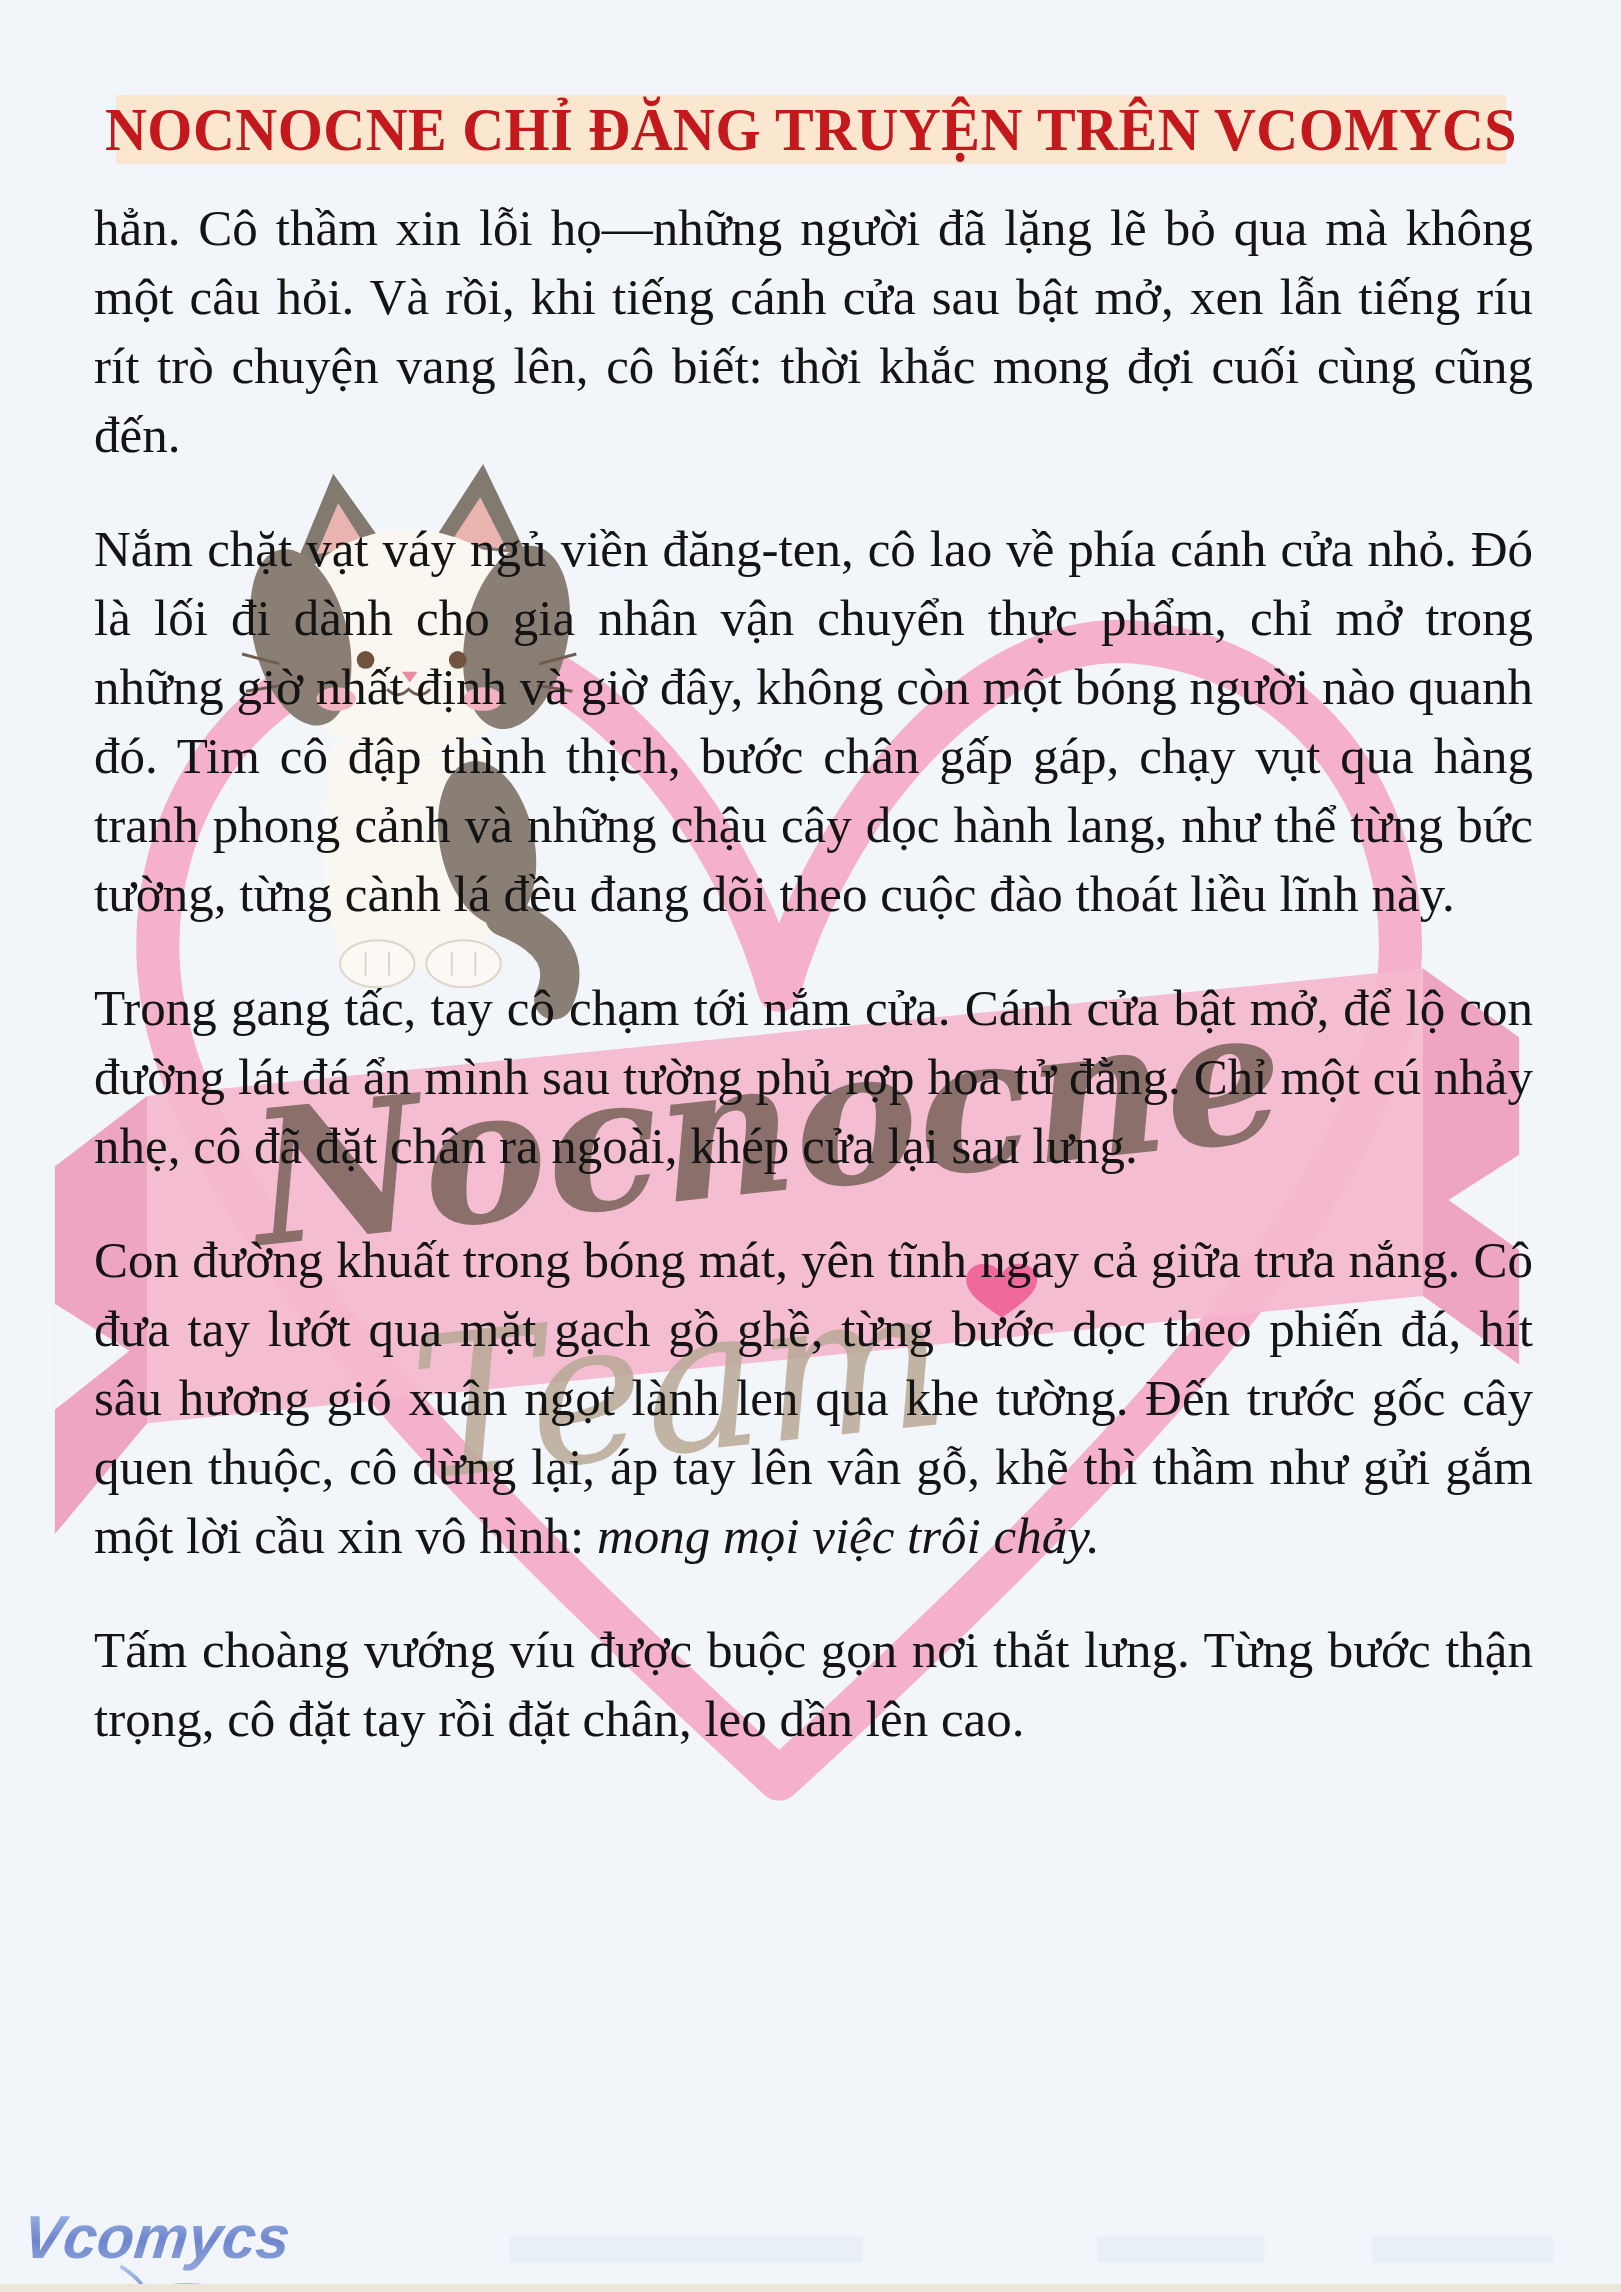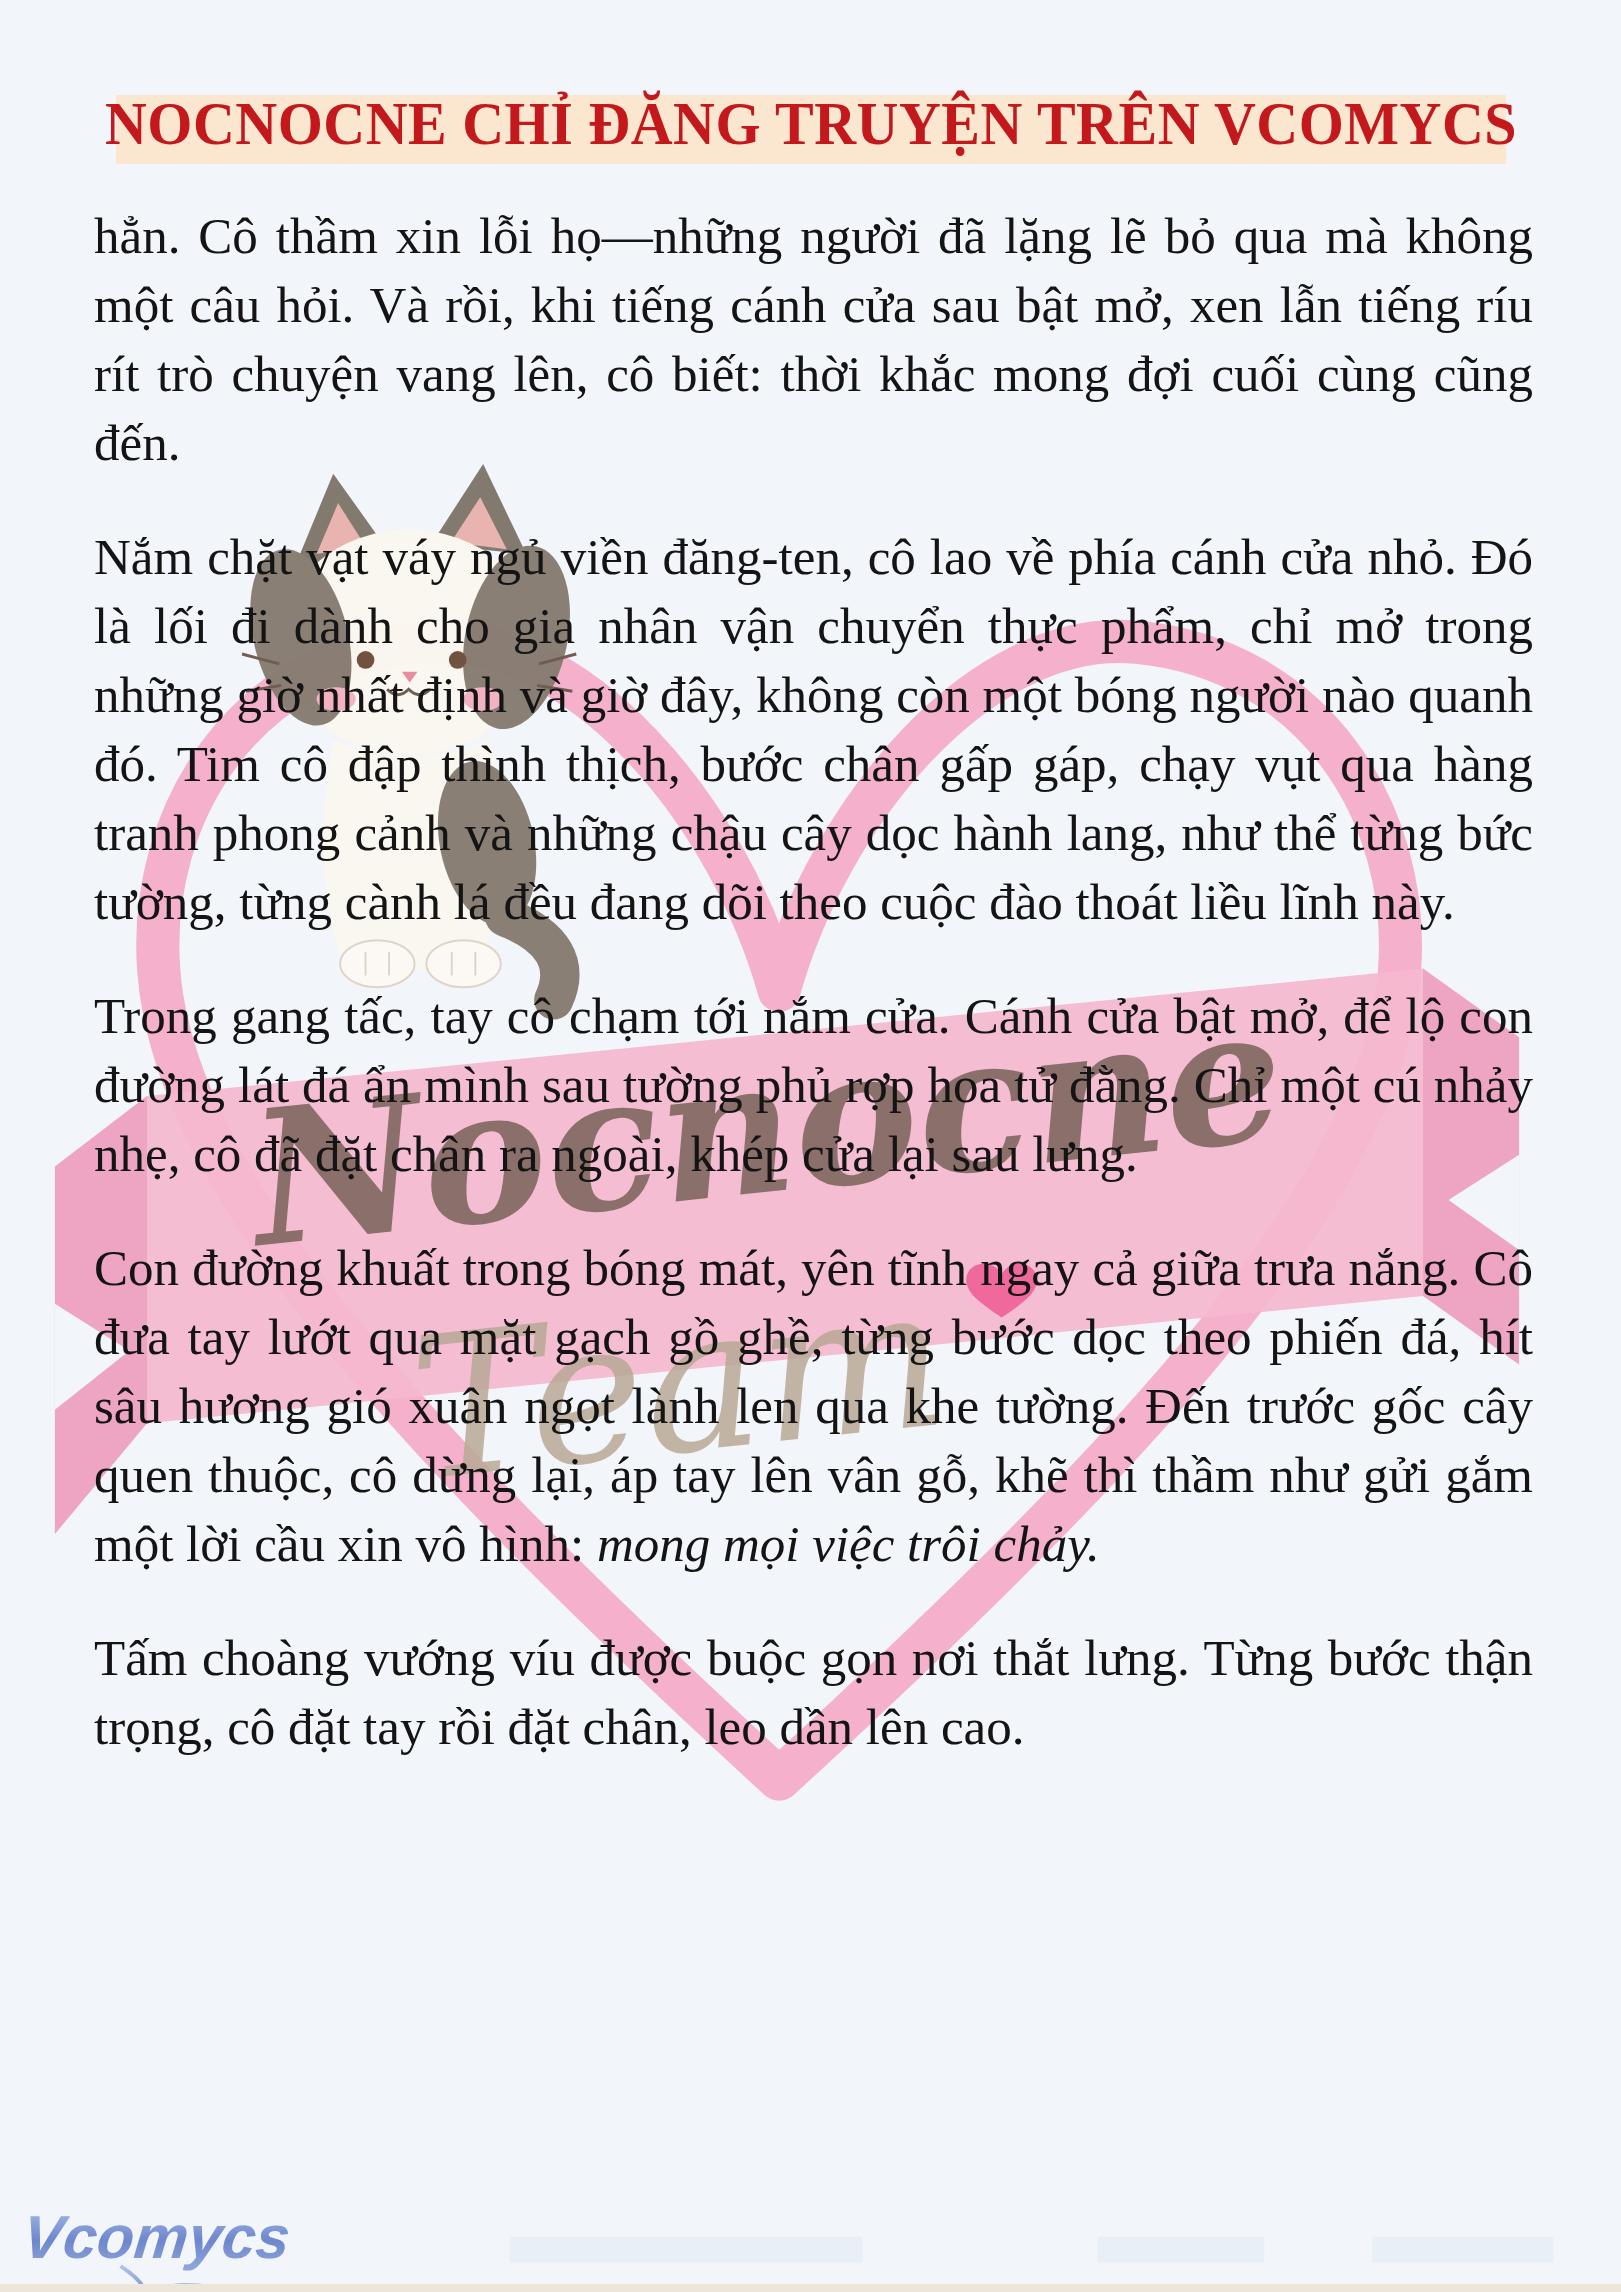--- a/index.html
+++ b/index.html
@@ -8,39 +8,39 @@
     width:1621px;height:2293px;
     margin:0 auto;
     background:#f2f5f9;
     overflow:hidden;
     font-family:"Liberation Serif", serif;
   }
   .watermark-svg{position:absolute;left:0;top:0;z-index:0;}
   .notice-banner{
     position:absolute;left:116px;top:95px;width:1390px;height:69px;
     background:#fbe7cf;
-    display:flex;justify-content:center;
+    display:flex;align-items:center;justify-content:center;
     z-index:2;
   }
   .notice-banner .banner-label{
     color:#c3181c;
     font-weight:bold;
     font-size:58px;
     line-height:1;
     white-space:nowrap;
     letter-spacing:0.5px;
     transform:scaleY(1.04);
     font-family:"Liberation Serif", serif;
   }
   .story{
     position:absolute;left:94px;top:194px;width:1439px;
     z-index:1;
   }
   .story p{
-    margin:8px 0 45px 0;
+    margin:0 0 45px 0;
     font-size:51px;
     line-height:69px;
     color:#141414;
     text-align:justify;
   }
   .story em.emph{font-style:italic;font-weight:normal;}
   .bottom-line{
     position:absolute;left:0;top:2284px;width:1621px;height:8.8px;
     background:#ece6da;z-index:1;
   }

